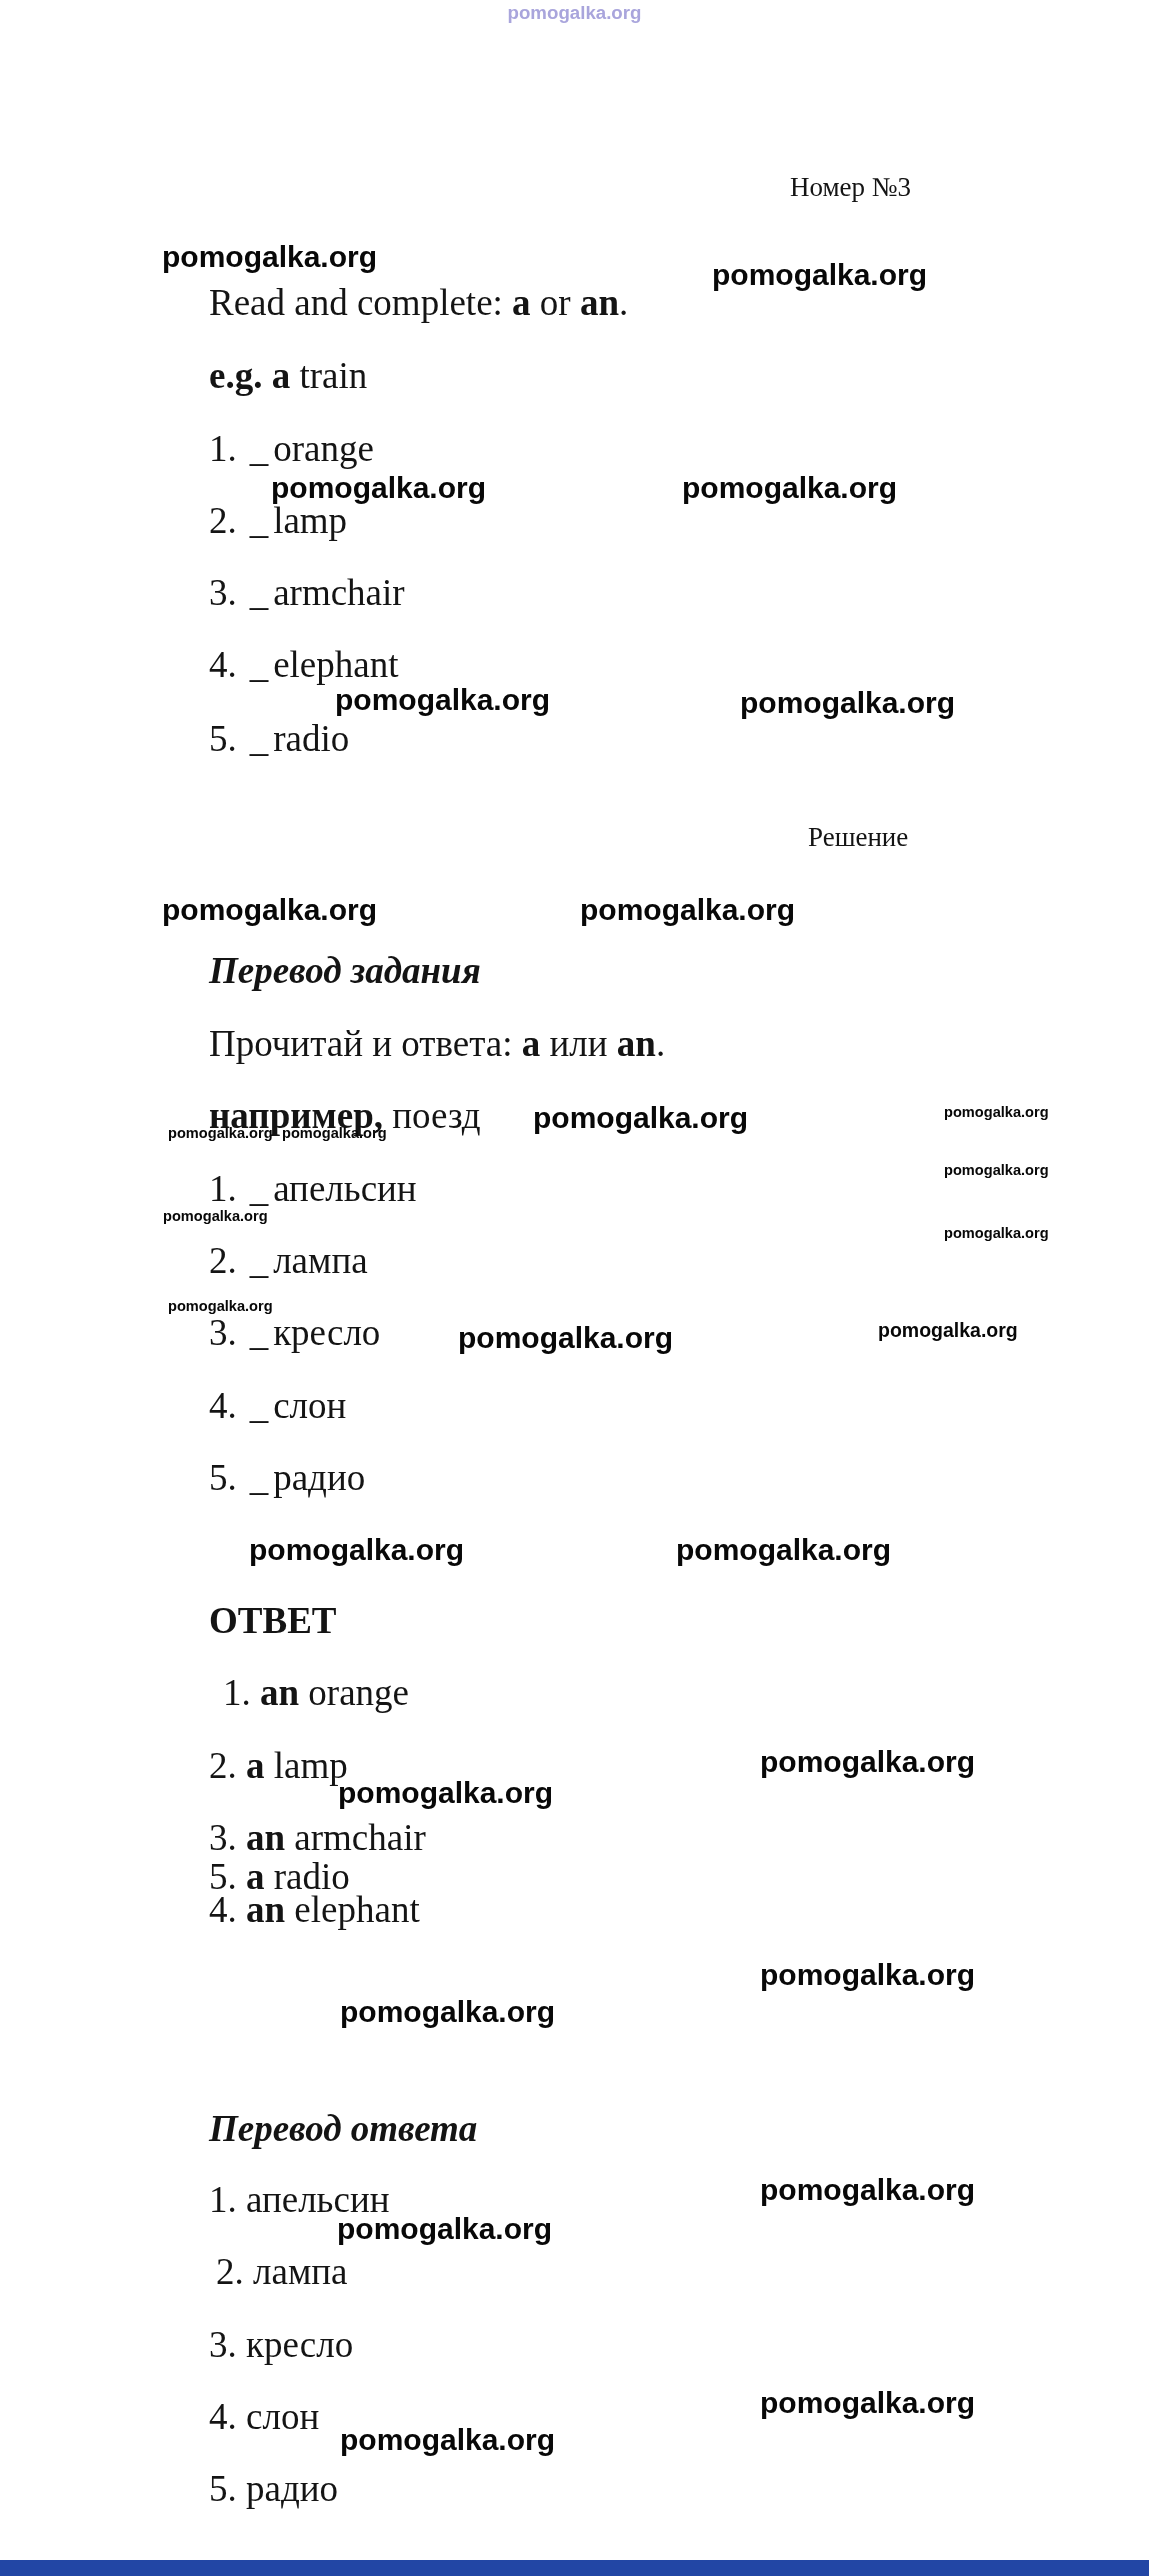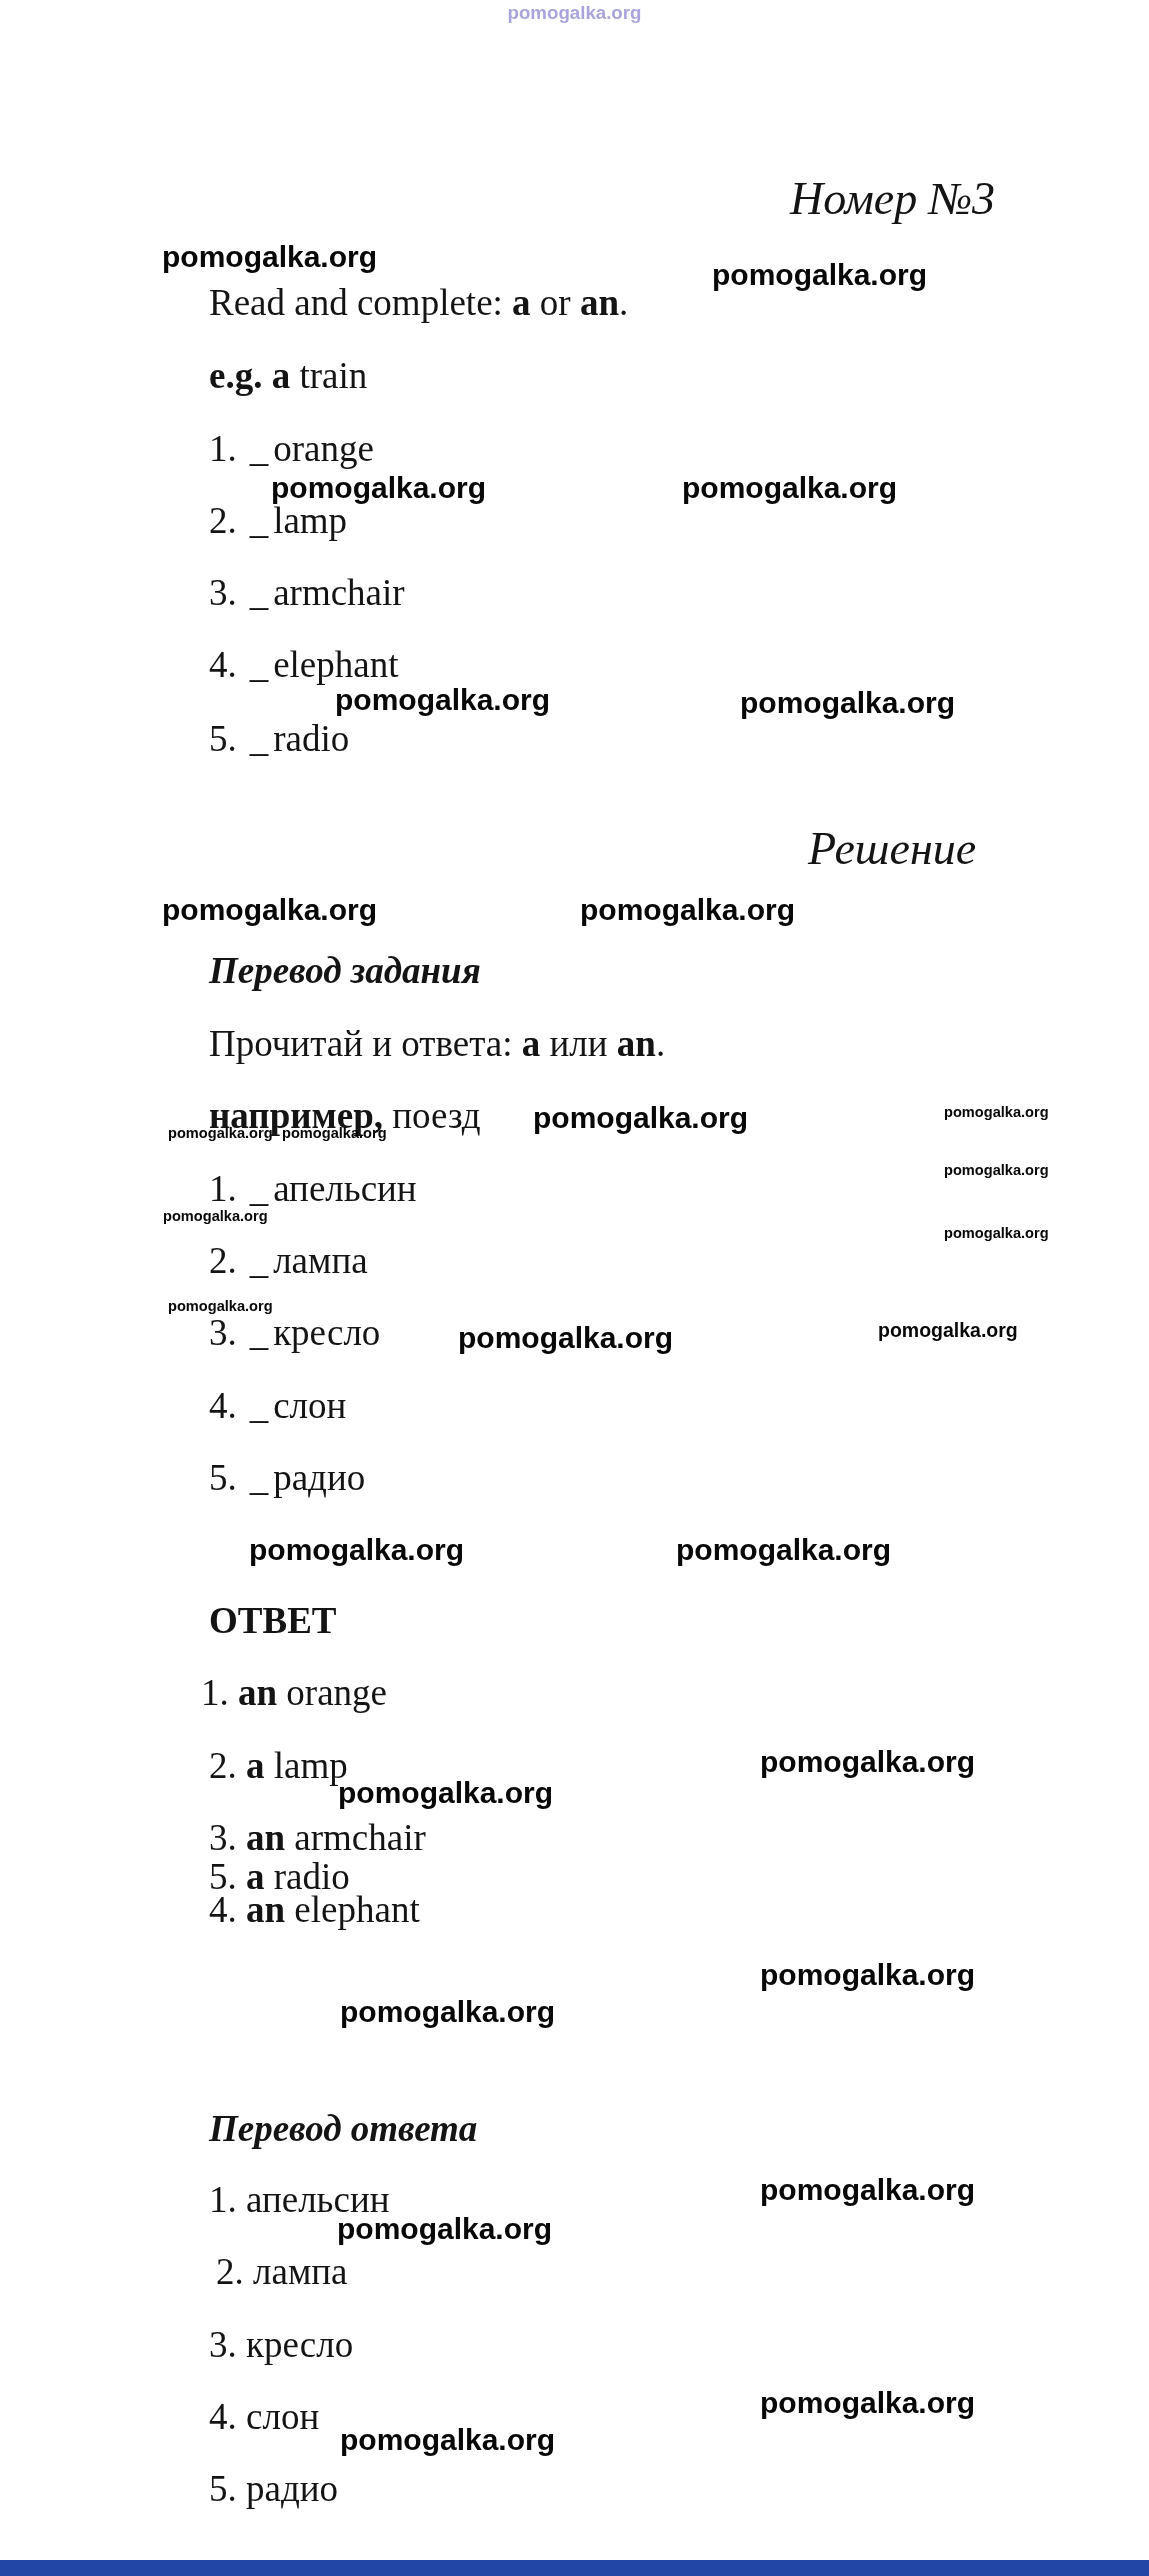--- a/index.html
+++ b/index.html
@@ -7,21 +7,21 @@
   body {
     position:relative;
     width:1149px;
     height:2576px;
     font-family:"Liberation Serif", serif;
     color:#141414;
     overflow:hidden;
   }
   .abs { position:absolute; white-space:nowrap; }
   .serif { font-size:37px; line-height:1.15;margin-left:47px; }
-  .title { font-size:46px;font-style:italic; }
+  .title { font-size:27px; }
   .b  { font-weight:bold; }
   .bi { font-weight:bold; font-style:italic; }
   .blank { margin-left:13px; margin-right:4.9px; }
   .wm {
     font-family:"Liberation Sans", sans-serif;
     font-weight:bold;
     font-size:30px;
     color:#080808;
   }
   .wm-md {
@@ -132,21 +132,21 @@
 </div>
 <div class="abs serif" style="left:162px; top:1457px;">
   <span>5.</span><span class="blank">_</span><span>радио</span>
 </div>
 
 <span class="abs wm" style="left:249px; top:1533px;">pomogalka.org</span>
 <span class="abs wm" style="left:676px; top:1533px;">pomogalka.org</span>
 
 <div class="abs serif b" style="left:162px; top:1600px;">ОТВЕТ</div>
 
-<div class="abs serif" style="left:154px; top:1672px;">
+<div class="abs serif" style="left:176px; top:1672px;">
   <span>1.</span>
   <span class="b">an</span>
   <span>orange</span>
 </div>
 <div class="abs serif" style="left:162px; top:1745px;">
   <span>2.</span>
   <span class="b">a</span>
   <span>lamp</span>
 </div>
 <span class="abs wm" style="left:760px; top:1745px;">pomogalka.org</span>

